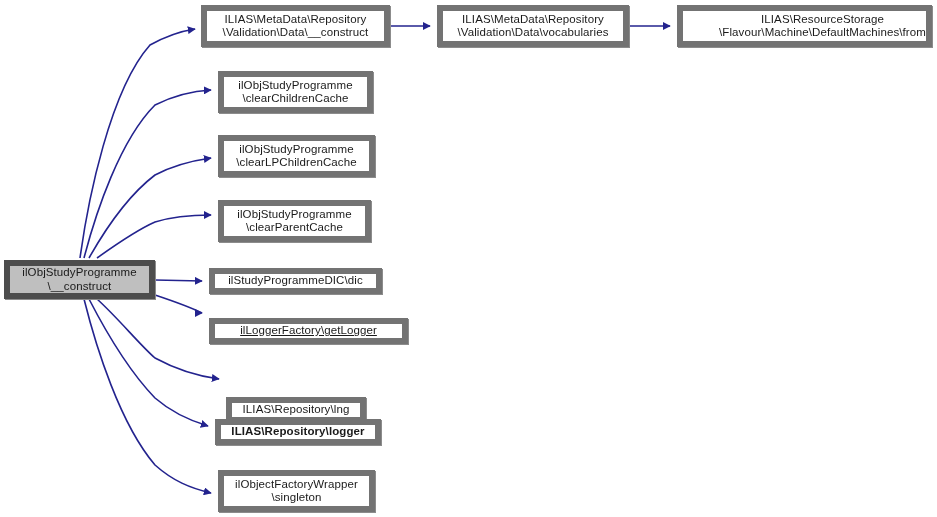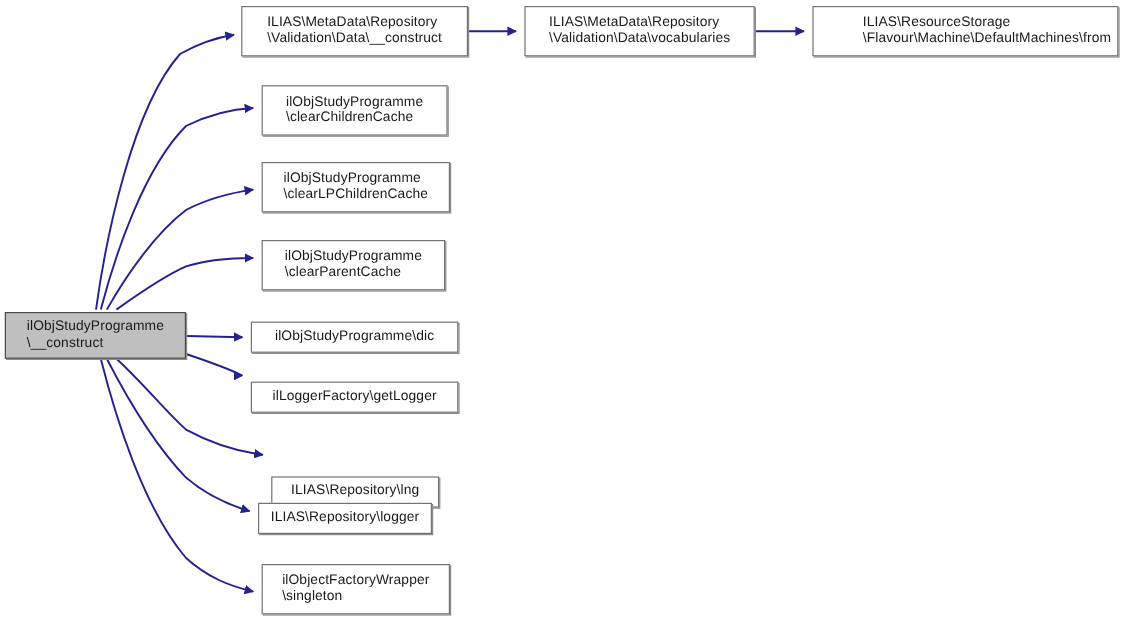--- a/index.html
+++ b/index.html
@@ -19,26 +19,26 @@
     position: absolute;
     left: 0;
     top: 0;
     width: 937px;
     height: 517px;
     pointer-events: none;
   }
   .node {
     position: absolute;
     box-sizing: border-box;
-    border: 1px solid #737373;
+    border: 6px solid #737373;
     background: #ffffff;
     color: #1a1a1a;
     font-size: 11.5px;
     line-height: 13.5px;
-    text-align: left;
+    text-align: center;
     display: flex;
     align-items: center;
     justify-content: center;
     white-space: pre-line;
     letter-spacing: 0.1px;
     box-shadow: 1px 1px 0 #8c8c8c;
   }
   .node.root {
     background: #bfbfbf;
     border-color: #4d4d4d;
@@ -72,24 +72,24 @@
       <div class="node root" style="left: 4px; top: 260px; width: 151px; height: 39px;">ilObjStudyProgramme
 \__construct</div>
       <div class="node" style="left: 201px; top: 5px; width: 189px; height: 42px;">ILIAS\MetaData\Repository
 \Validation\Data\__construct</div>
       <div class="node" style="left: 218px; top: 71px; width: 155px; height: 42px;">ilObjStudyProgramme
 \clearChildrenCache</div>
       <div class="node" style="left: 218px; top: 135px; width: 157px; height: 42px;">ilObjStudyProgramme
 \clearLPChildrenCache</div>
       <div class="node" style="left: 218px; top: 200px; width: 153px; height: 42px;">ilObjStudyProgramme
 \clearParentCache</div>
-      <div class="node" style="left: 209px; top: 268px; width: 173px; height: 26px;">ilObjStudyProgramme\dic</div>
-      <div class="node" style="left: 209px; top: 318px; width: 173px; height: 26px;">ilLoggerFactory\getLogger</div>
+      <div class="node" style="left: 209px; top: 268px; width: 173px; height: 26px;">ilStudyProgrammeDIC\dic</div>
+      <div class="node" style="left: 209px; top: 318px; width: 199px; height: 26px; text-decoration: underline;">ilLoggerFactory\getLogger</div>
       <div class="node" style="left: 226px; top: 369px; width: 140px; height: 26px; margin-top: 28px;">ILIAS\Repository\lng</div>
-      <div class="node" style="left: 215px; top: 419px; width: 145px; height: 26px;">ILIAS\Repository\logger</div>
+      <div class="node" style="left: 215px; top: 419px; width: 166px; height: 26px; font-weight: bold;">ILIAS\Repository\logger</div>
       <div class="node" style="left: 218px; top: 470px; width: 157px; height: 42px;">ilObjectFactoryWrapper
 \singleton</div>
       <div class="node" style="left: 437px; top: 5px; width: 192px; height: 42px;">ILIAS\MetaData\Repository
 \Validation\Data\vocabularies</div>
       <div class="node" style="left: 677px; top: 5px; width: 255px; height: 42px; padding-left: 36px;">ILIAS\ResourceStorage
 \Flavour\Machine\DefaultMachines\from</div>
     </div>
 </div>
 
 </body></html>

